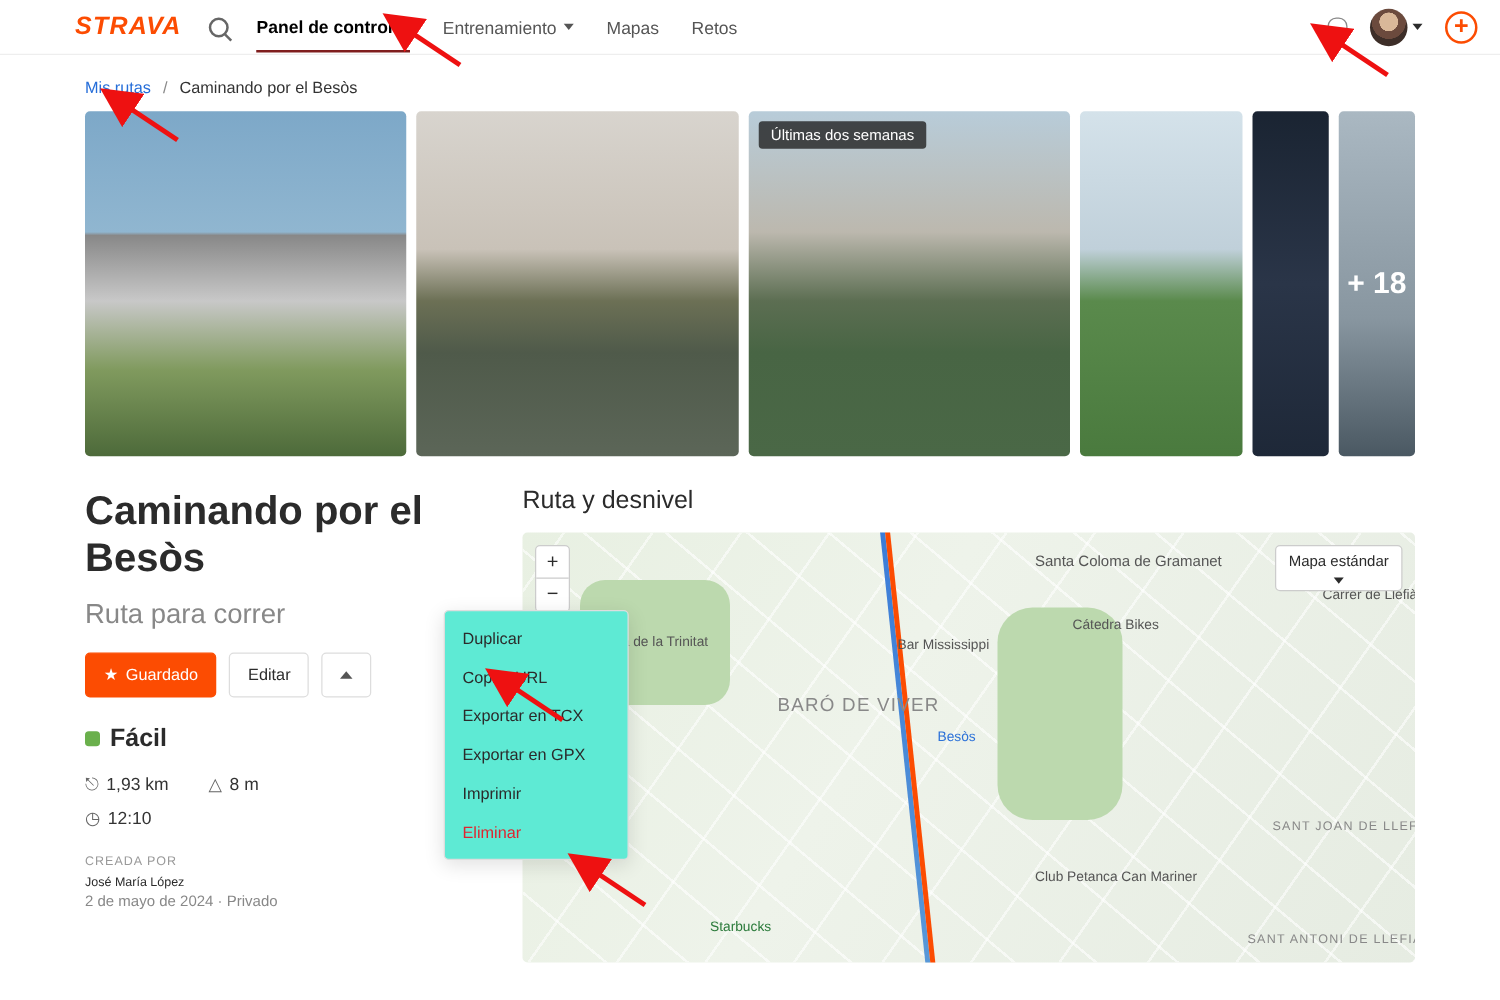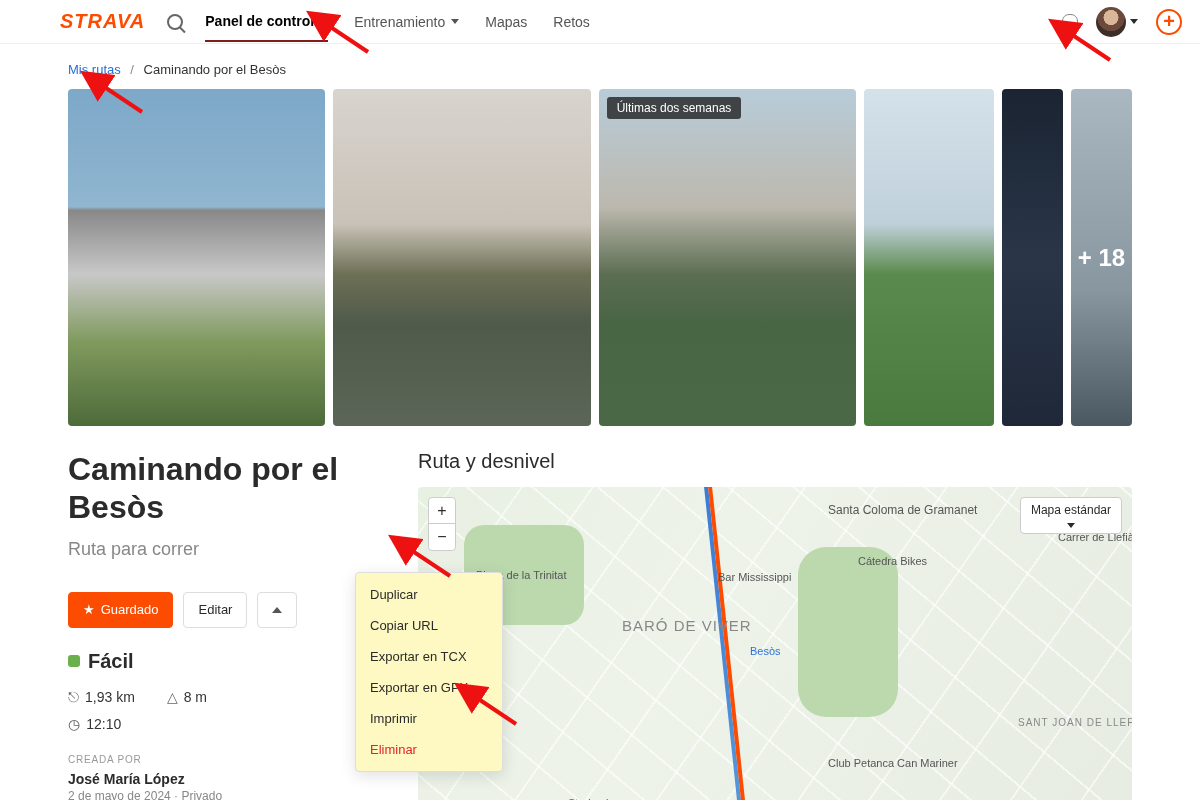--- a/index.html
+++ b/index.html
@@ -117,21 +117,21 @@
     color: #333;
   }
   .crumb a { color: #266ed9; text-decoration: none; cursor: pointer; }
   .crumb .sep { color: #888; margin: 0 6px; }
 
   
   .photos {
     display: flex;
     gap: 8px;
     padding: 0 68px;
-    height: 337px;
+    height: 276px;
   }
   .photo {
     flex: 1;
     border-radius: 4px;
     position: relative;
     cursor: pointer;
     overflow: hidden;
   }
   .p1 { background: linear-gradient(180deg,#7da8c8 0%,#90b6d0 35%,#888 36%,#c8c8c8 55%,#809a5e 75%,#4d6a3a 100%); }
   .p2 { background: linear-gradient(180deg,#d8d4ce 0%,#c9c2b8 40%,#6c7055 55%,#4f5a4a 70%,#5c6658 100%); }
@@ -153,21 +153,21 @@
 
   
   .body {
     display: flex;
     padding: 24px 68px 0;
     gap: 40px;
     position: relative;
   }
   .left { width: 310px; flex: none; }
   .title { font-size: 32px; font-weight: 700; line-height: 1.2; margin-bottom: 12px; }
-  .subtitle { font-size: 18px; color: #888; margin-bottom: 32px; }
+  .subtitle { font-size: 22px; color: #888; margin-bottom: 18px; }
   .btns { display: flex; gap: 10px; margin-bottom: 22px; }
   .btn {
     height: 36px;
     padding: 0 14px;
     display: flex; align-items: center; justify-content: center;
     border: 1px solid #ddd;
     border-radius: 4px;
     font-size: 13px;
     cursor: pointer;
     background: #fff;
@@ -182,30 +182,30 @@
     border-right: 5px solid transparent;
     border-bottom: 6px solid #555;
   }
   .diff { display:flex; align-items:center; gap:8px; font-size:20px; font-weight:600; margin-bottom:16px;}
   .diff-dot { width:12px;height:12px;border-radius:3px;background:#6ab04c;}
   .stats { display:flex; gap:32px; font-size:14px; color:#333; margin-bottom:10px;}
   .stat { display:flex; align-items:center; gap:6px;}
   .ic { font-size:14px; color:#666;}
   .stats2 { display:flex; gap:32px; font-size:14px; color:#333; margin-bottom:22px;}
   .created-lbl { font-size:10px; letter-spacing:0.8px; color:#999; text-transform:uppercase; margin-bottom:6px;}
-  .created-name { font-size:14px; font-weight:700; margin-bottom:2px;}
+  .created-name { font-size:10px; font-weight:400; margin-bottom:2px;}
   .created-meta { font-size:12px; color:#888;}
 
   
   .dropdown {
     position: absolute;
     left: 355px;
-    top: 146px;
+    top: 123px;
     width: 148px;
-    background: #fef9c3;
+    background: #5eead4;
     border: 1px solid #ddd;
     border-radius: 4px;
     box-shadow: 0 4px 16px rgba(0,0,0,.12);
     padding: 6px 0;
     z-index: 50;
   }
   .dropdown div {
     padding: 8px 14px;
     font-size: 13px;
     cursor: pointer;

